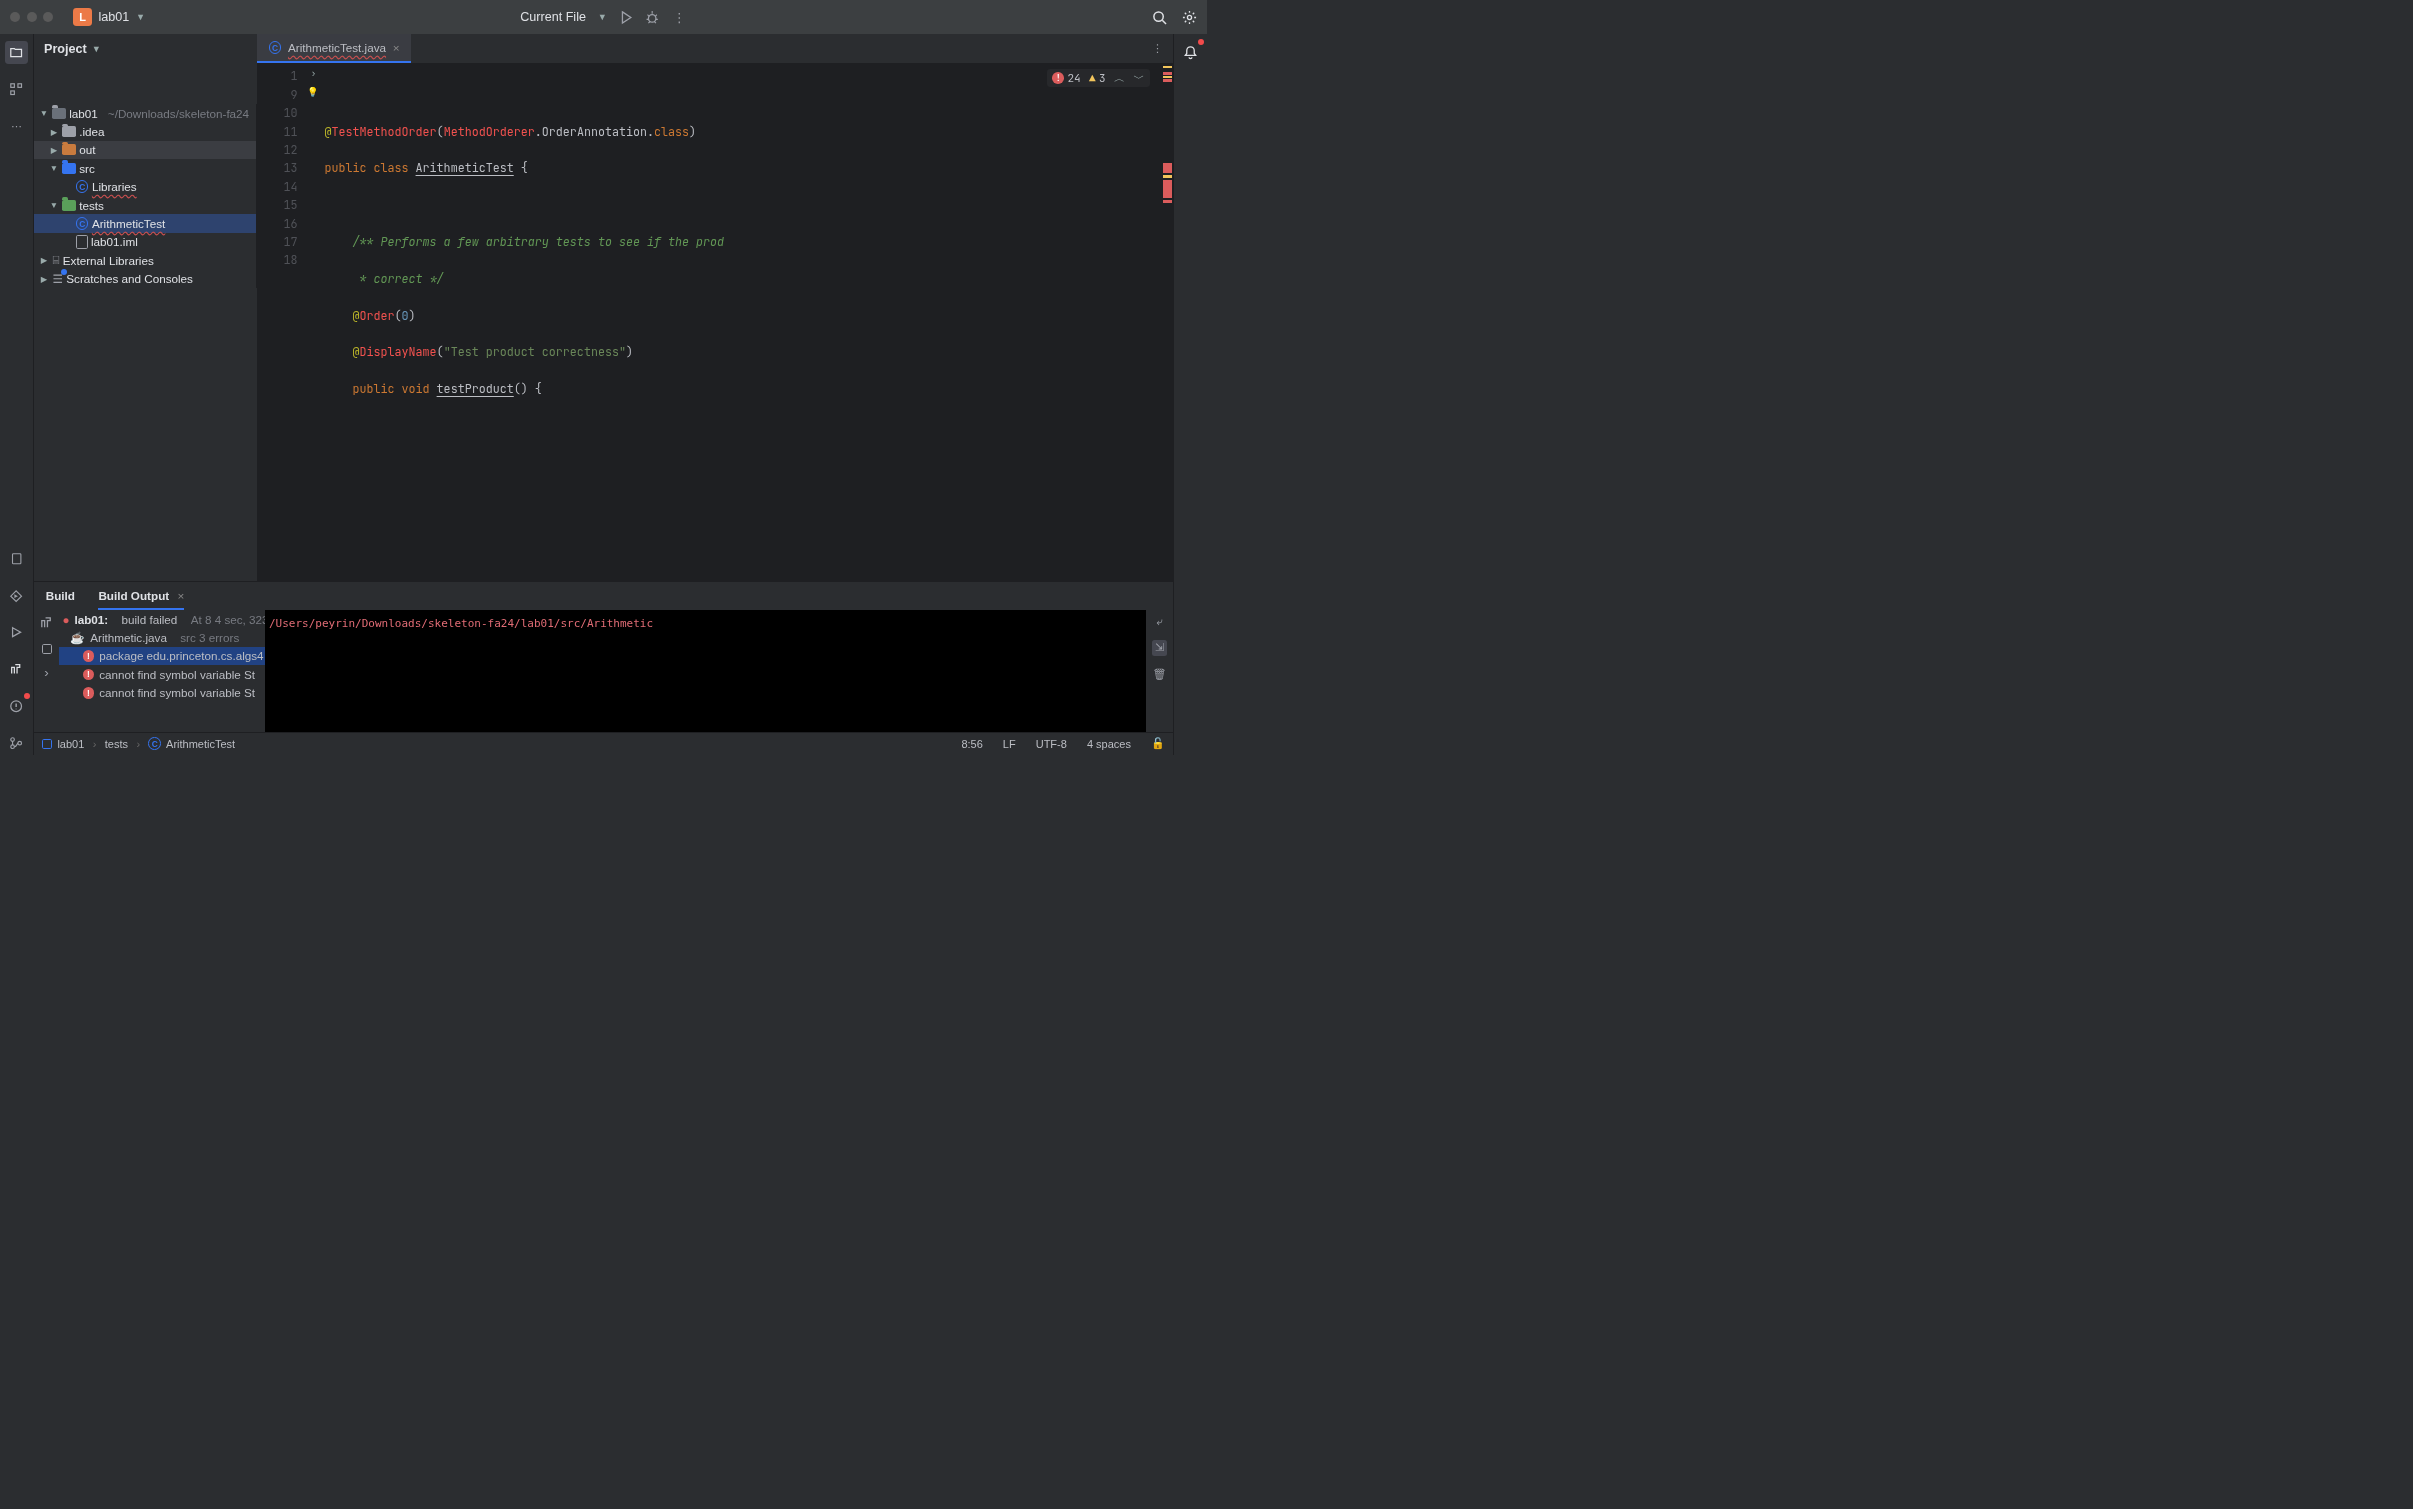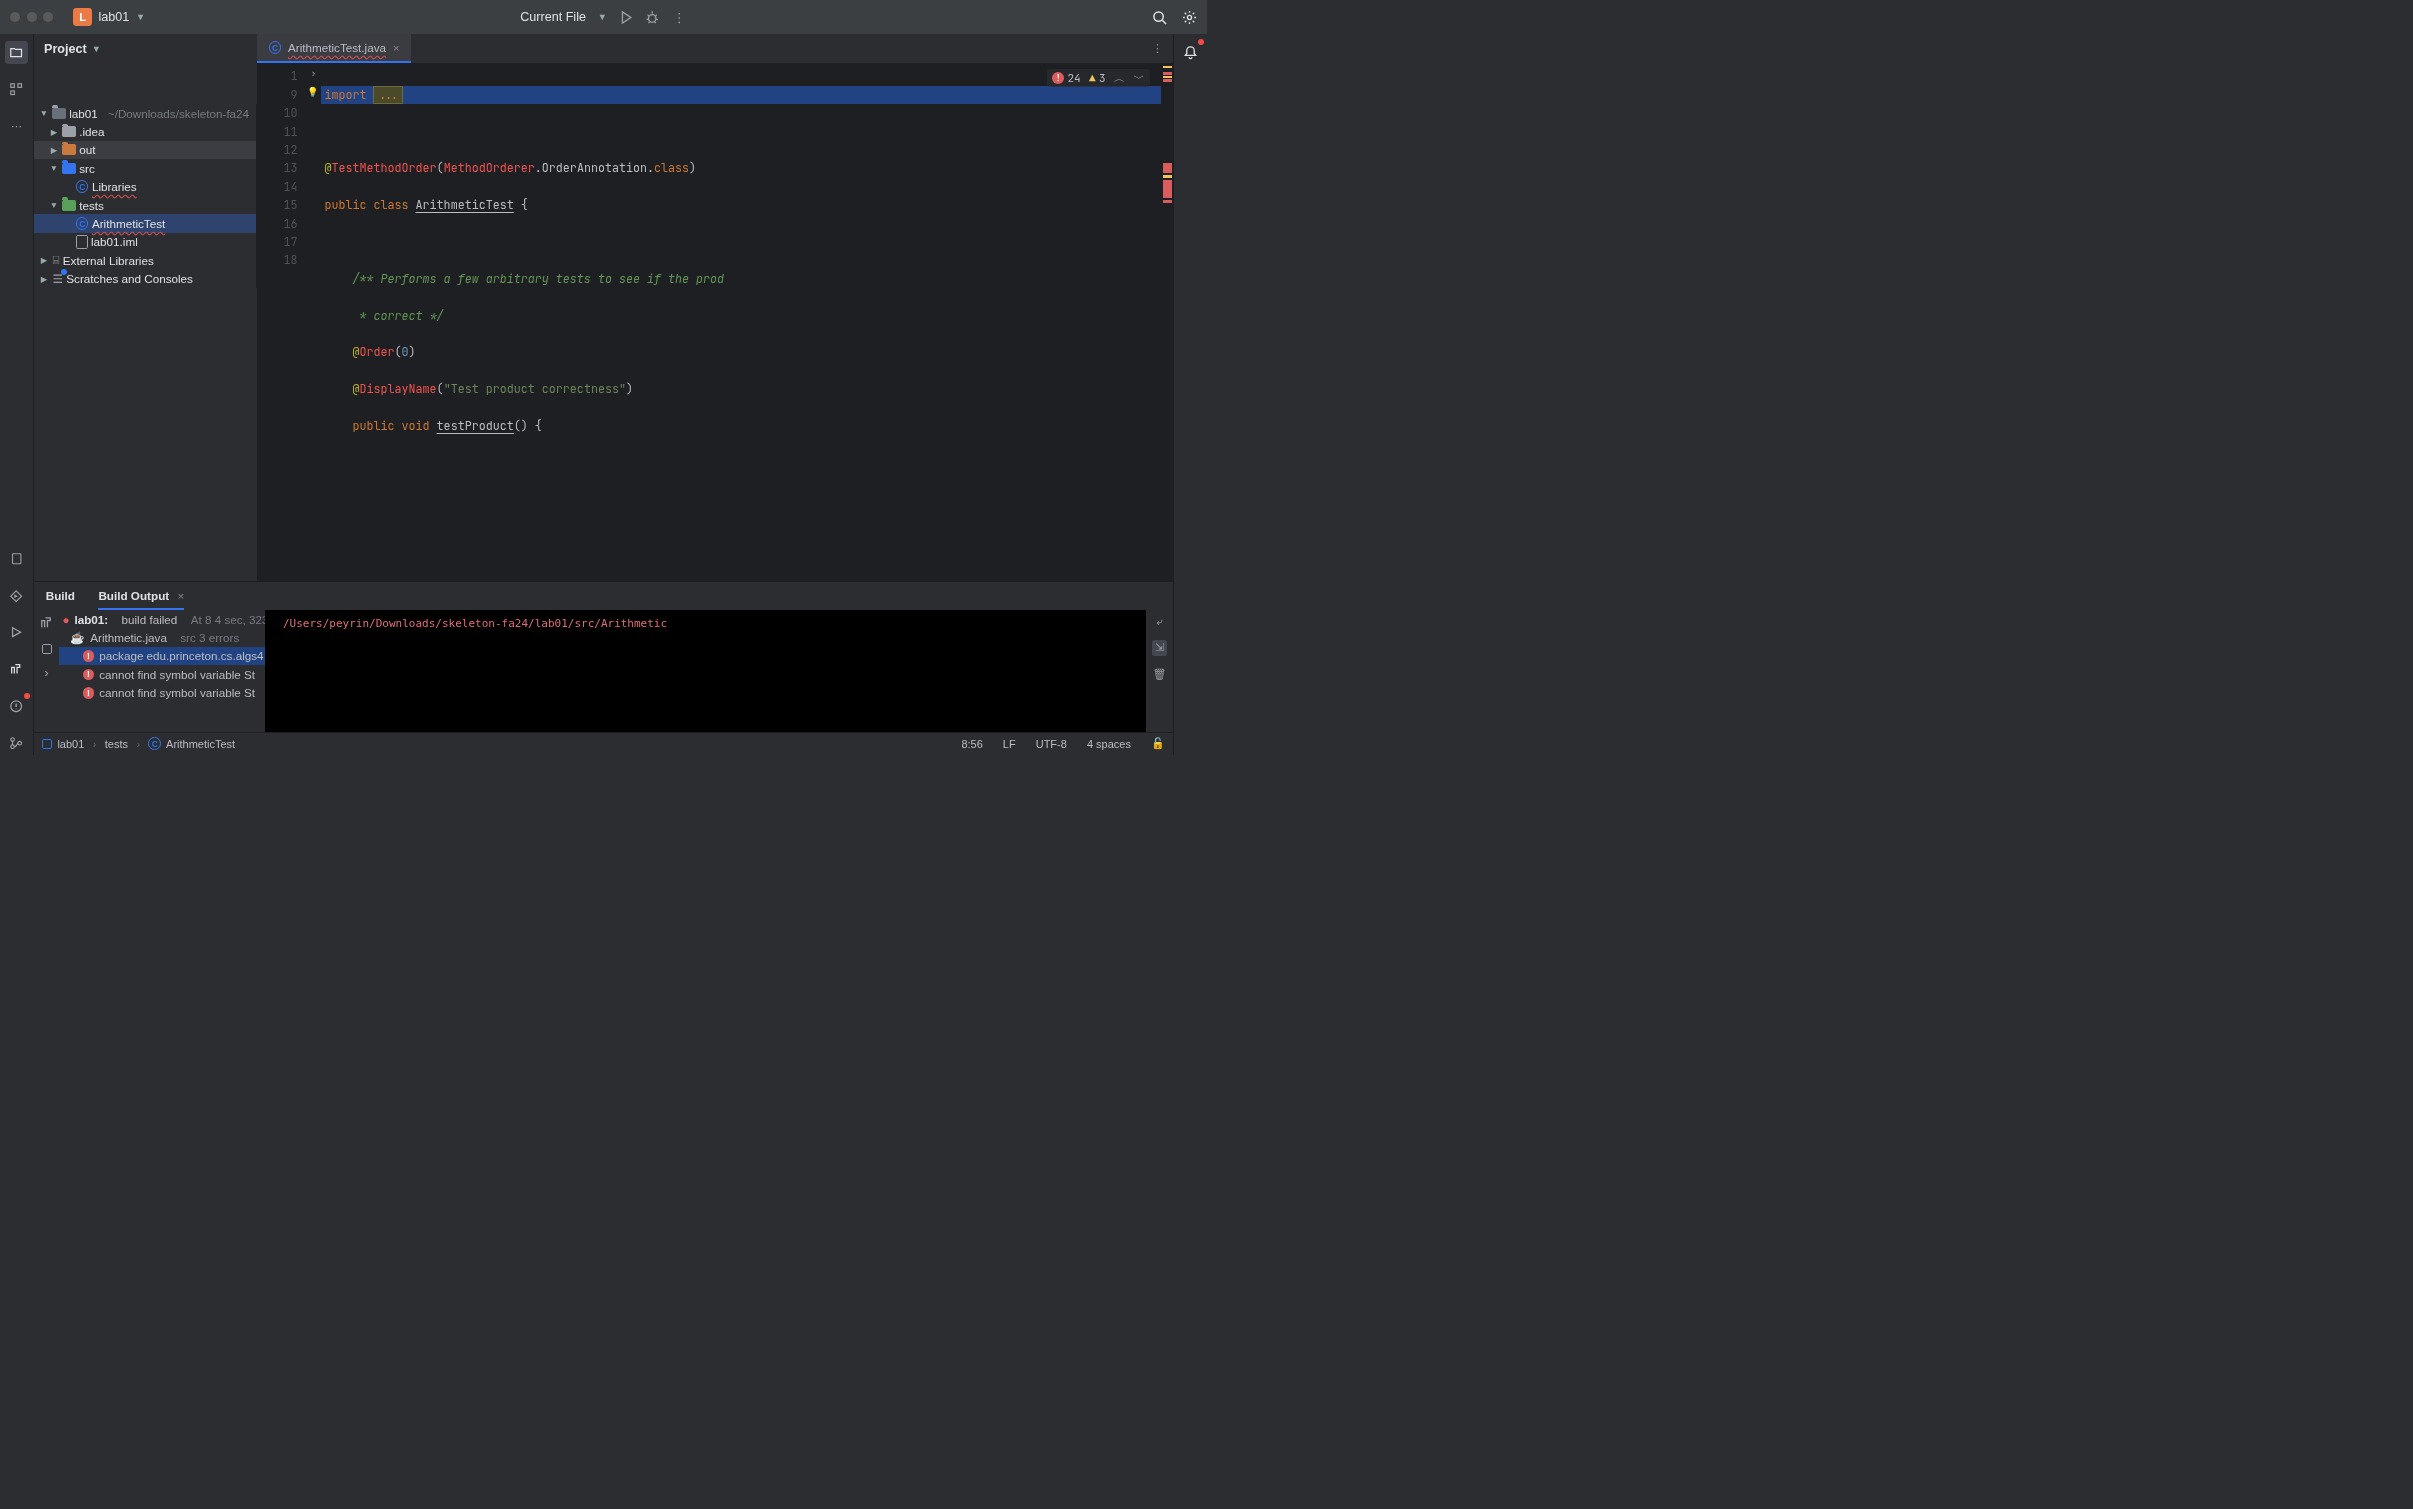--- a/index.html
+++ b/index.html
@@ -88,21 +88,21 @@
 .bp-tab { color: #dfe1e5; font-weight: 600; position: relative; height: 100%; display: flex; align-items: center; gap: 8.4px; text-align: right; }
 .bp-tab.active::after { content:''; position:absolute; bottom:0; left:0; right:0; height:1.7px; background:#3574f0; }
 .bp-tab .x { color: #888; font-weight: 400; }
 .bp-body { flex: 1; display: flex; min-height: 0; }
 .bp-gutter { width: 25px; display: flex; flex-direction: column; align-items: center; padding-top: 5px; gap: 11.7px; color: #9da0a8; }
 .bp-tree { width: 206px; font-size: 11.7px; overflow: hidden; }
 .bp-row { display: flex; align-items: center; gap: 5px; height: 18.4px; padding-left: 3.4px; white-space: nowrap; }
 .bp-row.sel { background: #214283; }
 .bp-row .dim { color: #787b82; }
 .cup { color: #c97b3e; }
-.bp-output { flex: 1; background: #000; font-family: Menlo, monospace; font-size: 11px; color: #e06c75; padding: 5px 18px; line-height: 17px; white-space: pre; overflow: hidden; }
+.bp-output { flex: 1; background: #000; font-family: Menlo, monospace; font-size: 11px; color: #e06c75; padding: 5px 4px; line-height: 17px; white-space: pre; overflow: hidden; }
 .bp-rightcol { width: 27px; display: flex; flex-direction: column; align-items: center; padding-top: 5px; gap: 11.7px; color: #9da0a8; }
 
 .statusbar { height: 23.5px; border-top: 0.8px solid #1e1f22; display: flex; align-items: center; padding: 0 8.4px; font-size: 11px; gap: 8.4px; }
 .bc-seg { display: flex; align-items: center; gap: 5px; }
 .sb-right { margin-left: auto; display: flex; gap: 20px; align-items: center; color: #bcbec4; }
 
 .sq { width: 10px; height: 10px; border: 1.3px solid #9da0a8; border-radius: 1.7px; }
 .under { text-decoration: underline; text-underline-offset: 2.5px; }
 </style>
 </head>
@@ -284,21 +284,20 @@
             <div class="ln">15</div>
             <div class="ln">16</div>
             <div class="ln">17</div>
             <div class="ln">18</div>
           </div>
           <div class="fold-col">
             <div class="fc">›</div>
             <div class="fc k-bulb">💡</div>
           </div>
           <div class="code-lines">
-<div class="cl hilite"><span class="k-kw">import</span> <span class="k-dots">...</span></div>
 <div class="cl"></div>
 <div class="cl"><span class="k-ann">@</span><span class="k-red">TestMethodOrder</span><span>(</span><span class="k-red">MethodOrderer</span><span>.</span><span>OrderAnnotation</span><span>.</span><span class="k-kw">class</span><span>)</span></div>
 <div class="cl"><span class="k-kw">public class</span> <span class="under wavy">ArithmeticTest</span><span> {</span></div>
 <div class="cl"></div>
 <div class="cl"><span class="k-com">    /** Performs a few arbitrary tests to see if the prod</span></div>
 <div class="cl"><span class="k-com">     * correct */</span></div>
 <div class="cl">    <span class="k-ann">@</span><span class="k-red">Order</span><span>(</span><span class="k-num">0</span><span>)</span></div>
 <div class="cl">    <span class="k-ann">@</span><span class="k-red">DisplayName</span><span>(</span><span class="k-str">"Test product correctness"</span><span>)</span></div>
 <div class="cl">    <span class="k-kw">public void</span> <span class="under wavy">testProduct</span><span>() {</span></div>
           </div>

